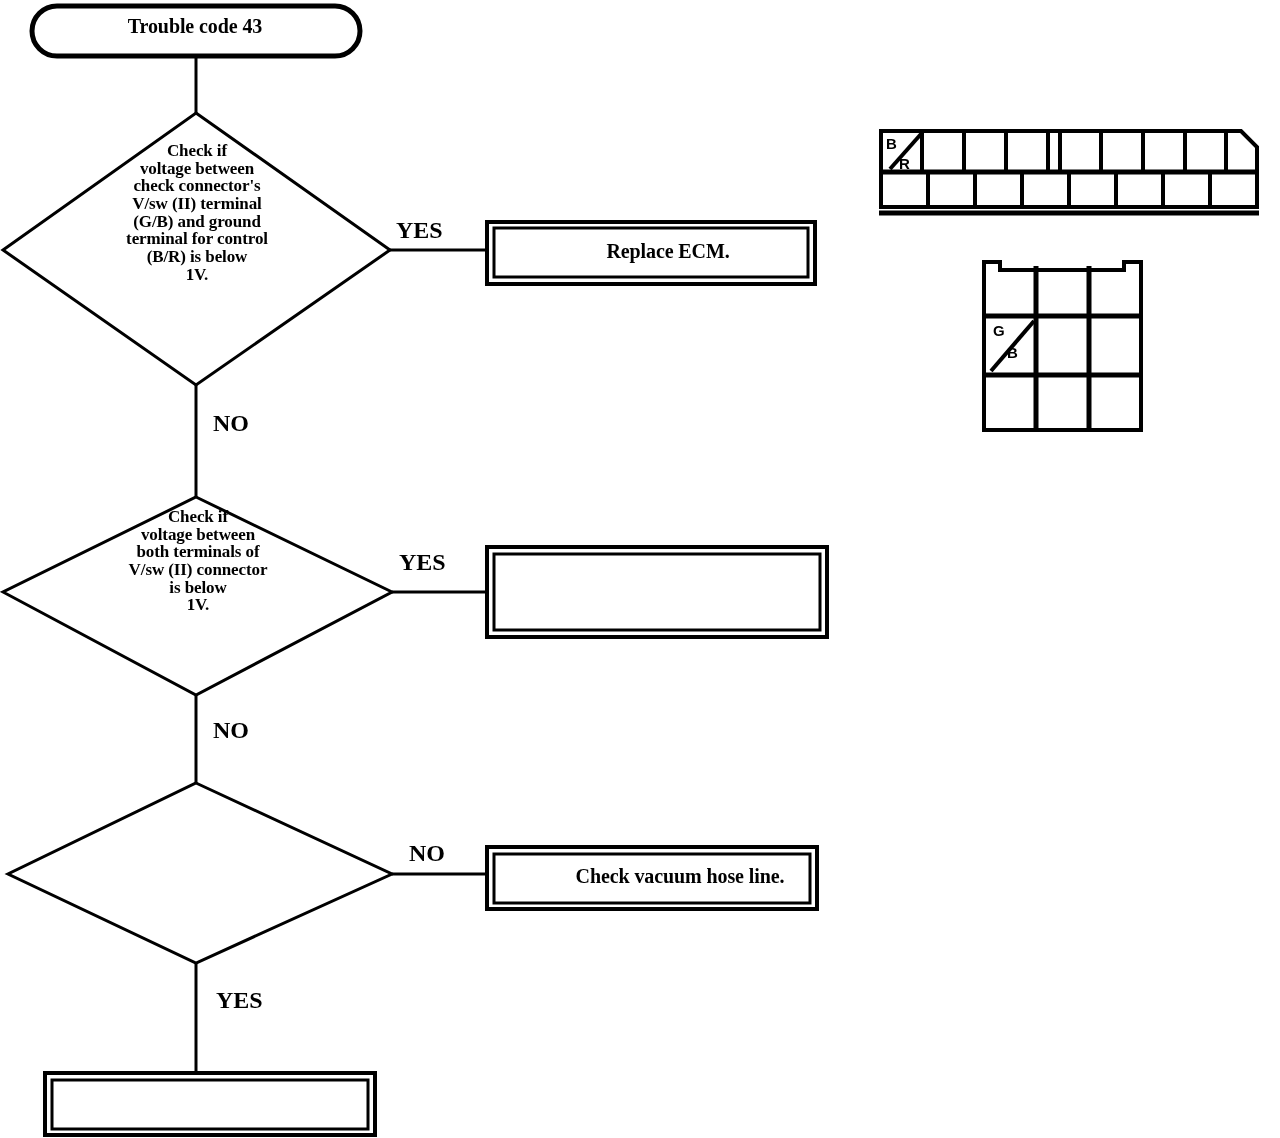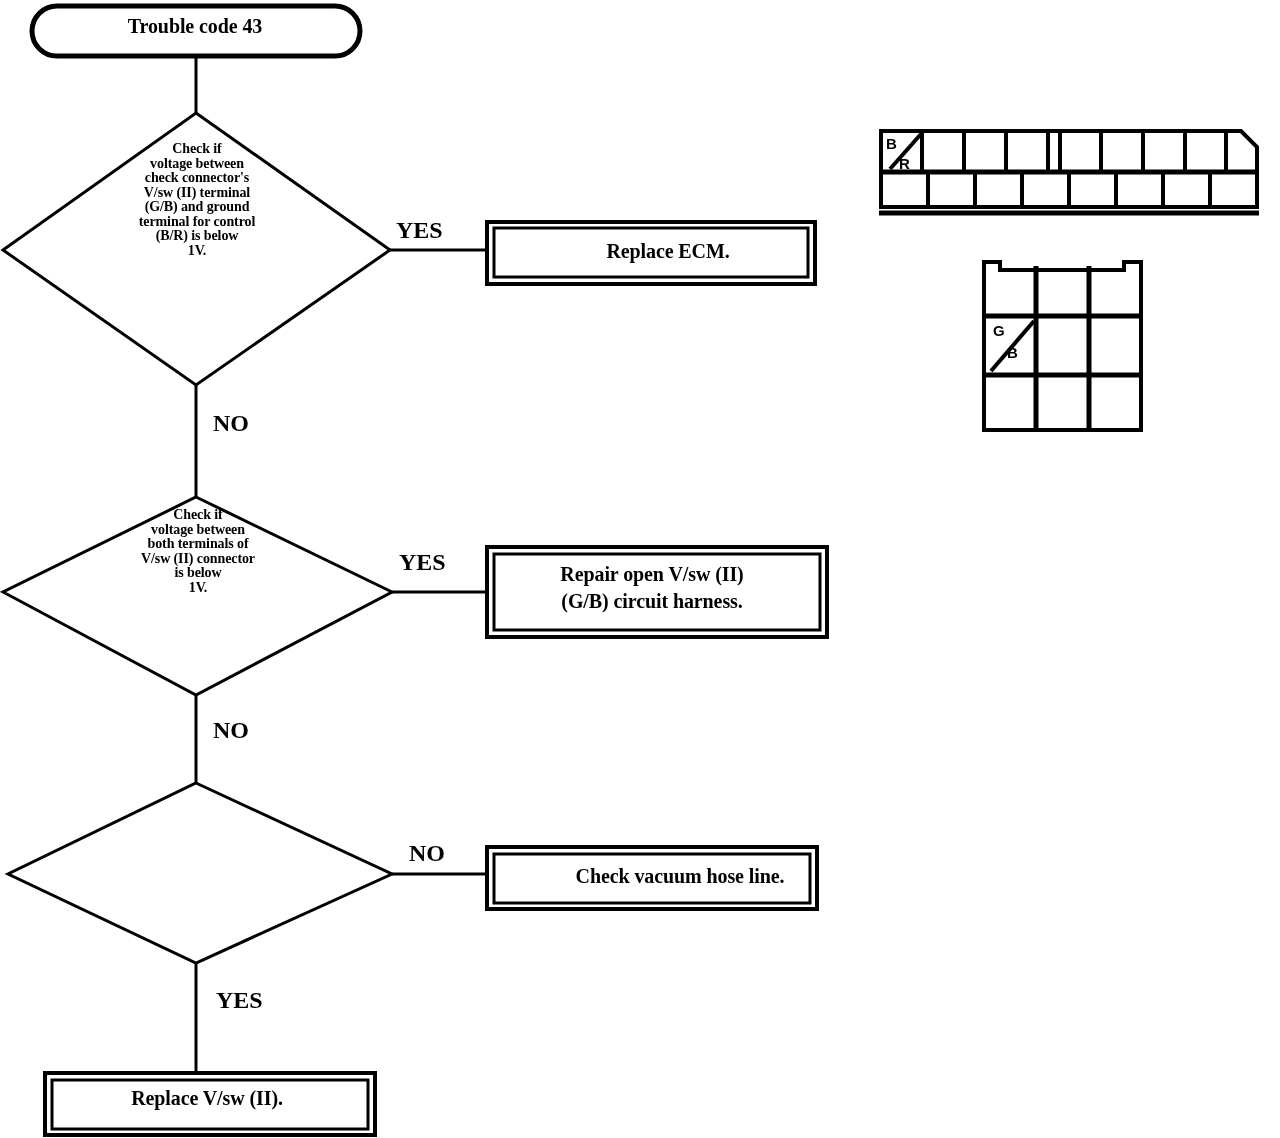--- a/index.html
+++ b/index.html
@@ -36,21 +36,21 @@
     letter-spacing: -0.1px;
     white-space: pre-line;
   }
   .start-label {
     left: 30px;
     top: 16px;
     width: 330px;
     font-size: 20px;
   }
   .diamond-label {
-    font-size: 14px;
+    font-size: 17px;
   }
   #d1-label { left: 66px; top: 142px; width: 262px; }
   #d2-label { left: 70px; top: 508px; width: 256px; }
   #d3-label { left: 74px; top: 817px; width: 248px; }
   .box-label {
     font-size: 20px;
   }
   #b1-label { left: 492px; top: 241px; width: 352px; }
   #b2-label { left: 492px; top: 561px; width: 320px; line-height: 1.35; }
   #b3-label { left: 492px; top: 866px; width: 376px; }
@@ -176,24 +176,21 @@
 (B/R) is below
 1V.</div>
   <div class="txt diamond-label" id="d2-label">Check if
 voltage between
 both terminals of
 V/sw (II) connector
 is below
 1V.</div>
 
   <div class="txt box-label" id="b1-label">Replace ECM.</div>
-  <div class="txt box-label" id="b2-label">Repair open V/sw (II)
-(G/B) circuit harness.</div>
   <div class="txt box-label" id="b3-label">Check vacuum hose line.</div>
-  <div class="txt box-label" id="b4-label">Replace V/sw (II).</div>
 
   <div class="txt edge-label" id="e1">YES</div>
   <div class="txt edge-label" id="e2">NO</div>
   <div class="txt edge-label" id="e3">YES</div>
   <div class="txt edge-label" id="e4">NO</div>
   <div class="txt edge-label" id="e5">NO</div>
   <div class="txt edge-label" id="e6">YES</div>
 
   <div class="conn-label" id="conn1-top">B</div>
   <div class="conn-label" id="conn1-bot">R</div>

